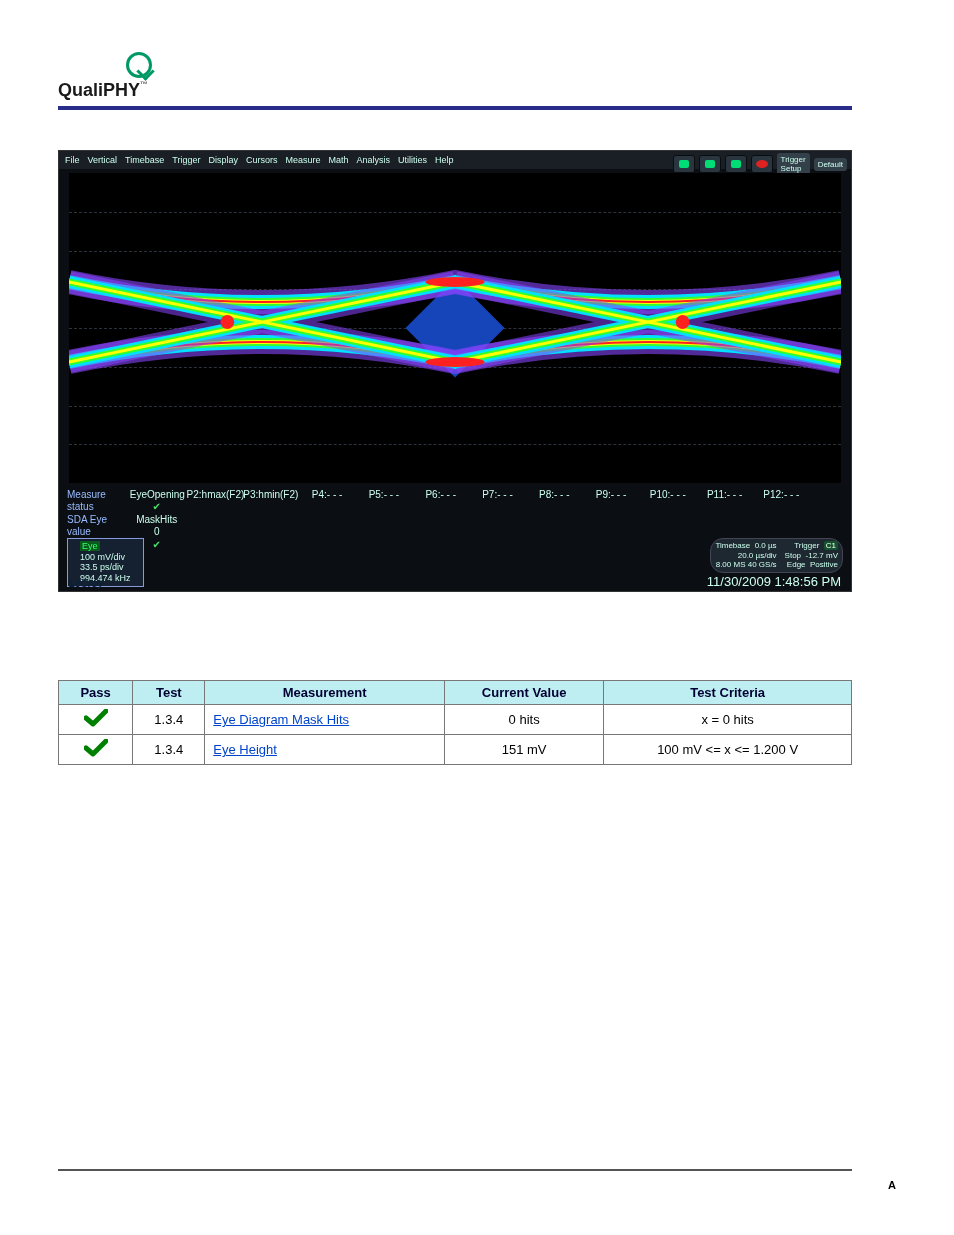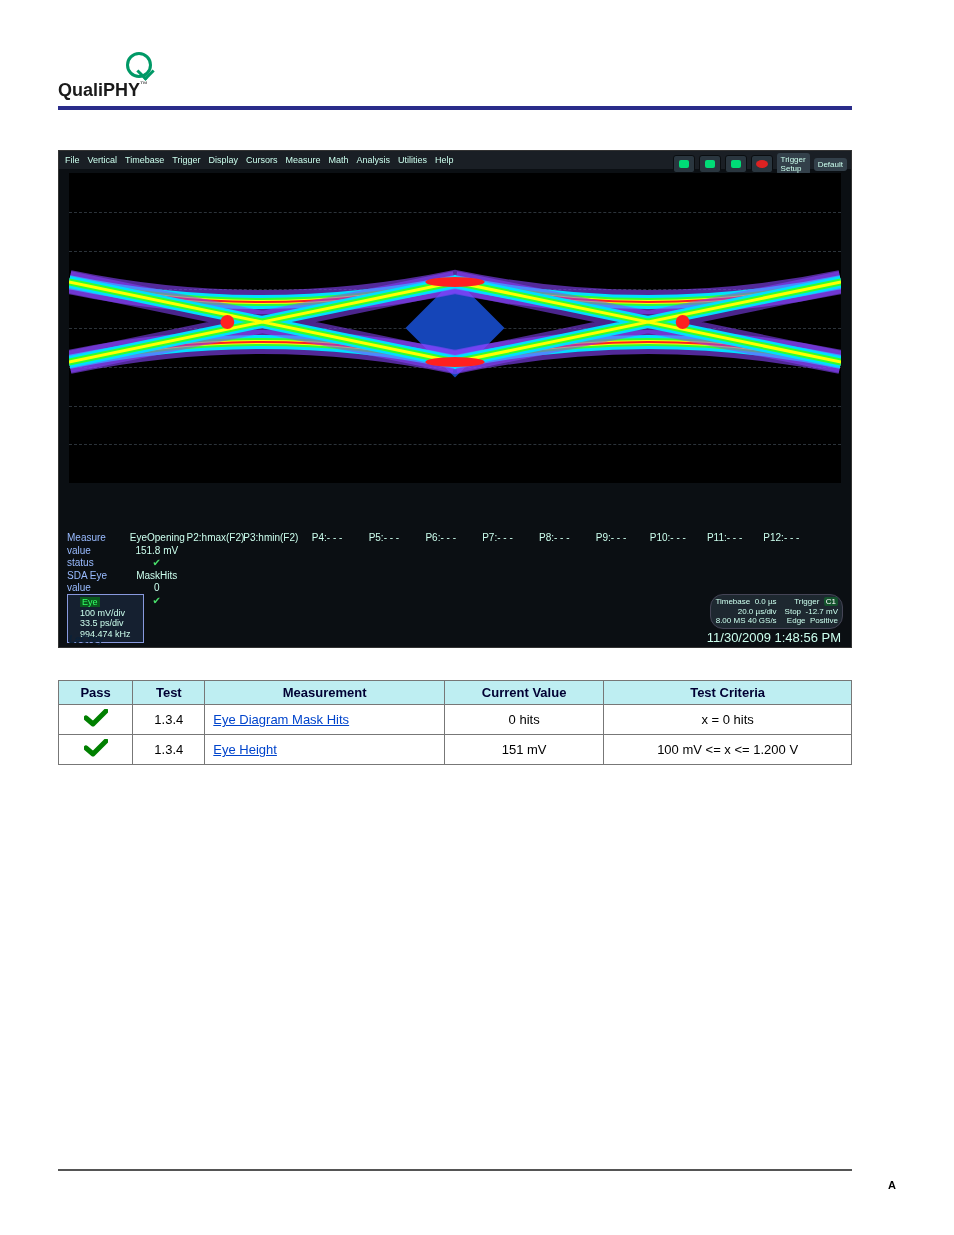--- a/index.html
+++ b/index.html
@@ -51,21 +51,21 @@
     color: #1a1a1a;
     margin-top: -2px;
     display: block;
   }
   .logo .wordmark sup { font-size: 8px; vertical-align: top; color:#666;}
 
   
   .scope {
     position: absolute;
     left: 58px; top: 150px;
-    width: 794px; height: 498px;
+    width: 794px; height: 442px;
     background: #0b0f13;
     border: 1px solid #333;
     font-size: 9px;
     color: #b0c0d0;
   }
   .scope-menu {
     display: flex;
     gap: 8px;
     padding: 4px 6px;
     font-size: 9px;
@@ -274,24 +274,20 @@
       <span class="col">P3:hmin(F2)</span>
       <span class="col">P4:- - -</span>
       <span class="col">P5:- - -</span>
       <span class="col">P6:- - -</span>
       <span class="col">P7:- - -</span>
       <span class="col">P8:- - -</span>
       <span class="col">P9:- - -</span>
       <span class="col">P10:- - -</span>
       <span class="col">P11:- - -</span>
       <span class="col">P12:- - -</span>
-    </div>
-    <div class="row">
-      <span class="lbl">value</span>
-      <span class="col">151.8 mV</span>
     </div>
     <div class="row">
       <span class="lbl">status</span>
       <span class="col ok">✔</span>
     </div>
     <div class="row">
       <span class="lbl">SDA Eye</span>
       <span class="col">MaskHits</span>
     </div>
     <div class="row">

